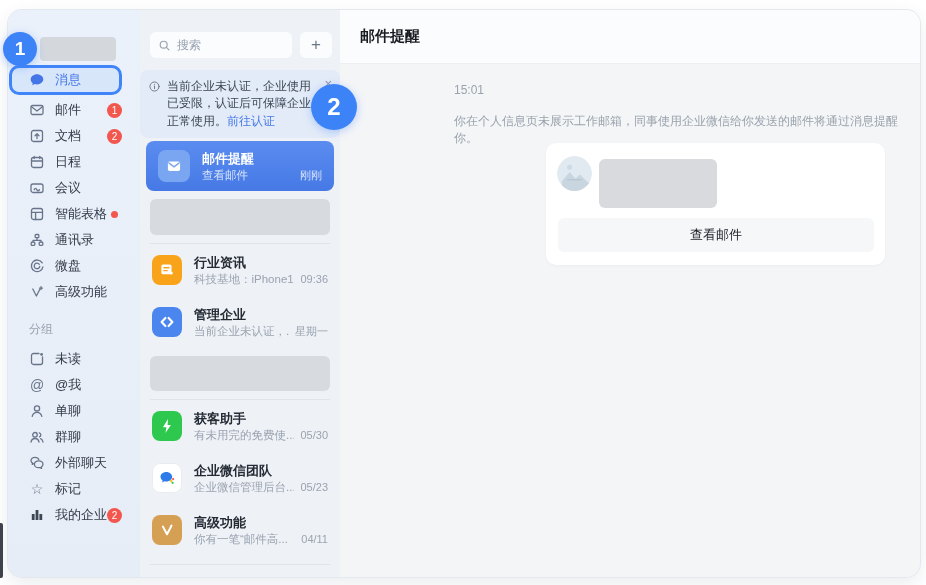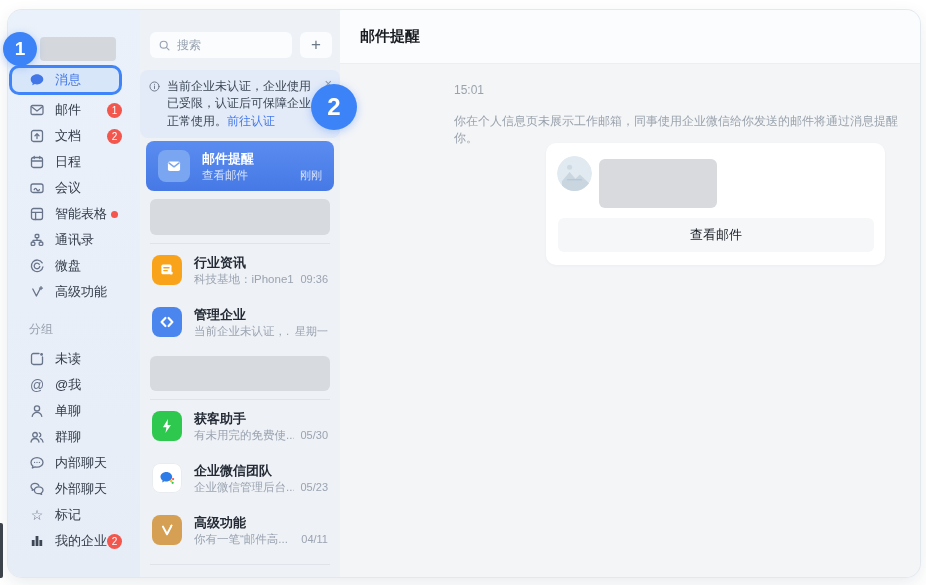--- a/index.html
+++ b/index.html
@@ -224,33 +224,20 @@
           <span class="ico">
             <svg viewBox="0 0 16 16">
                 <circle cx="6" cy="5.8" r="2.3"></circle>
                 <path d="M2 13c.5-2.3 1.9-3.5 4-3.5S9.5 10.7 10 13"></path>
                 <path d="M10.3 3.8a2.2 2.2 0 0 1 .2 4.1M11.6 9.7c1.3.5 2.1 1.6 2.4 3.3"></path>
               </svg>
           </span>
           <span class="lbl">群聊</span>
         </div>
 
-        <div class="nav-item">
-          <span class="ico">
-            <svg viewBox="0 0 16 16">
-                <path d="M8 2.6c3.3 0 6 2.1 6 4.8s-2.7 4.8-6 4.8c-.7 0-1.4-.1-2-.3L3.4 13l.5-2C2.7 10.1 2 8.9 2 7.4 2 4.7 4.7 2.6 8 2.6z"></path>
-                <g fill="#68748a" stroke="none">
-                  <circle cx="5.6" cy="7.4" r=".6"></circle>
-                  <circle cx="8" cy="7.4" r=".6"></circle>
-                  <circle cx="10.4" cy="7.4" r=".6"></circle>
-                </g>
-              </svg>
-          </span>
-          <span class="lbl">内部聊天</span>
-        </div>
 
         <div class="nav-item">
           <span class="ico">
             <svg viewBox="0 0 16 16">
                 <path d="M9.8 4.6c-.5-1.3-2-2.2-3.8-2.2C3.8 2.4 2 3.8 2 5.6c0 1 .6 1.9 1.5 2.5l-.3 1.3 1.5-.7"></path>
                 <path d="M9.7 5.8c2.4 0 4.3 1.5 4.3 3.4 0 1.1-.7 2.1-1.7 2.8l.3 1.4-1.7-.8c-.4.1-.8.1-1.2.1-2.4 0-4.3-1.5-4.3-3.5s1.9-3.4 4.3-3.4z"></path>
               </svg>
           </span>
           <span class="lbl">外部聊天</span>
         </div>

